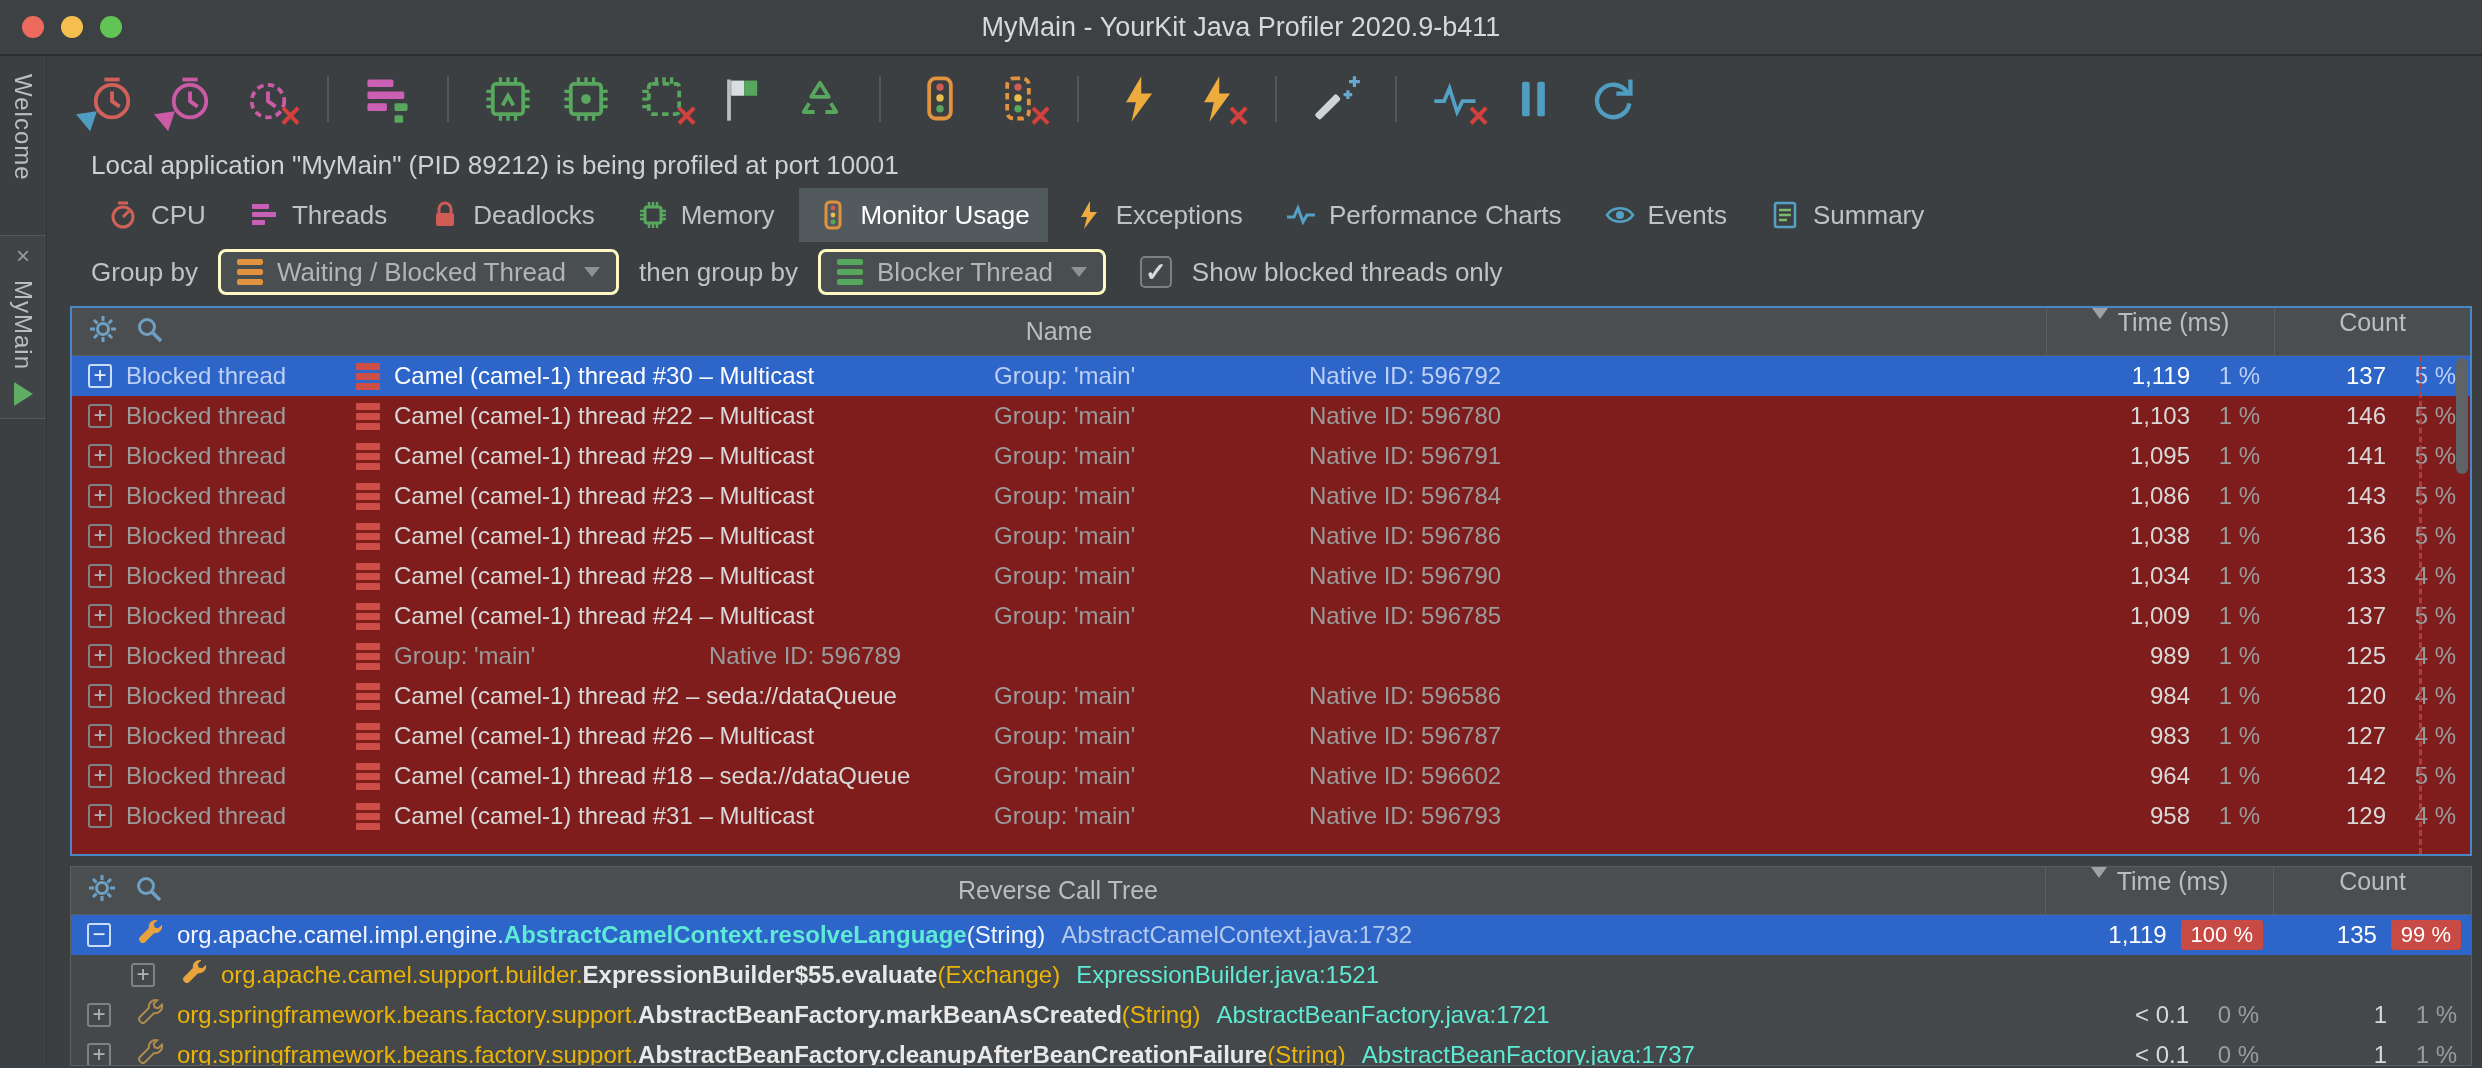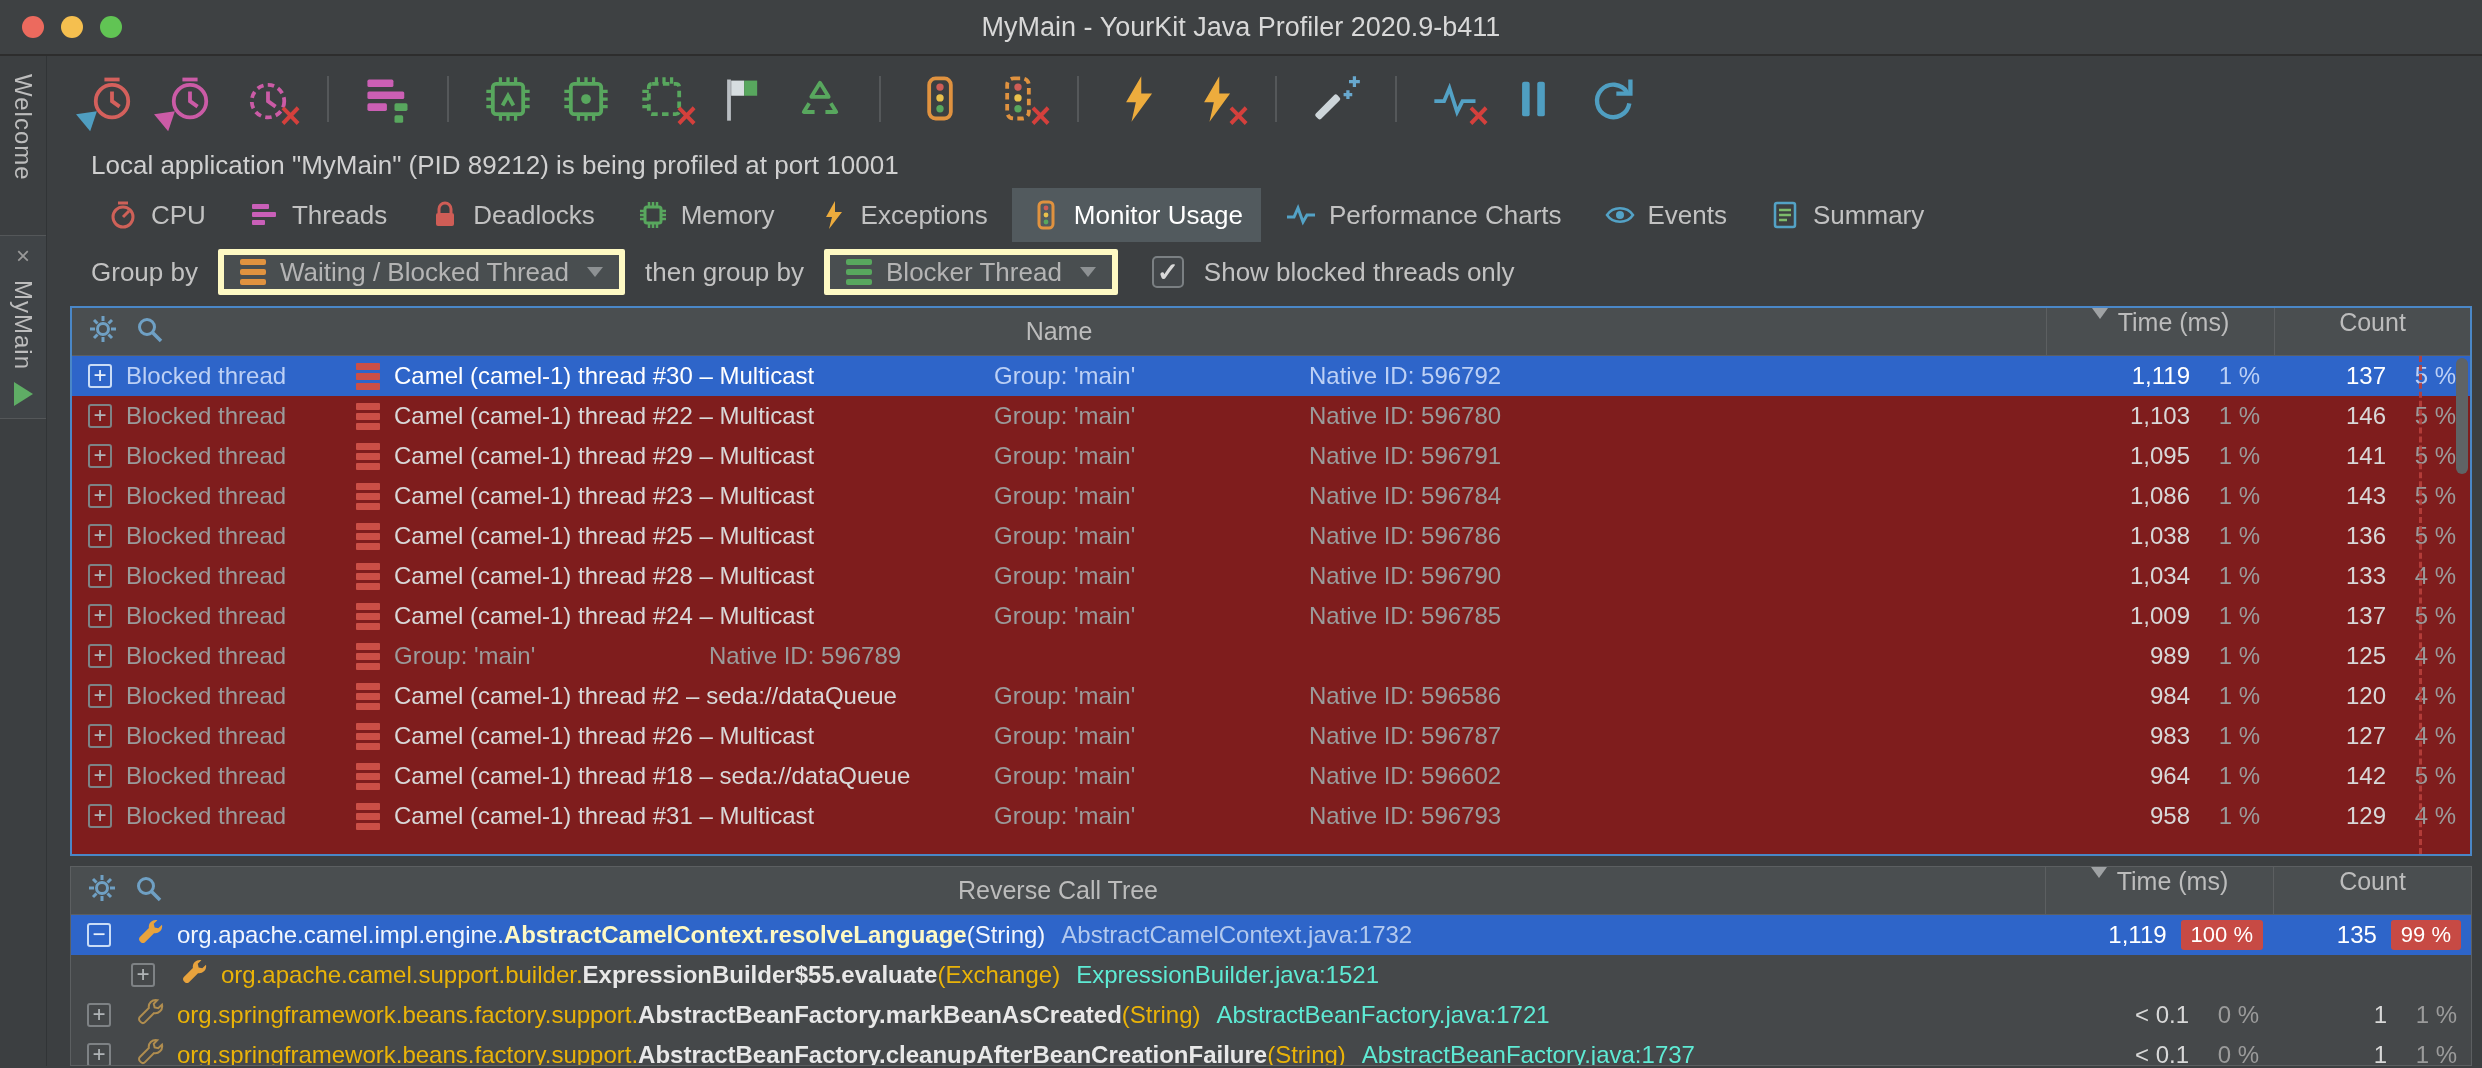--- a/index.html
+++ b/index.html
@@ -42,21 +42,21 @@
   .status-line { height:46px; display:flex; align-items:center; padding-left:44px; font-size:26px; color:#d0d0d0; }
 
   
   .view-tabs { height:54px; display:flex; align-items:stretch; padding-left:42px; gap:6px; }
   .tab { display:flex; align-items:center; gap:12px; padding:0 18px; font-size:26px; color:#c2c2c2; white-space:nowrap; }
   .tab.selected { background:#525a5e; color:#ffffff; }
   .tab-ico { display:inline-flex; } .tab-ico svg { width:32px; height:32px; }
 
   
   .filter-bar { height:60px; display:flex; align-items:center; padding-left:44px; gap:20px; font-size:26px; color:#c2c2c2; }
-  .dropdown { height:46px; background:#494e50; border:6px solid #fef9c3; border-radius:2px;
+  .dropdown { height:46px; background:#494e50; border:3px solid #fef9c3; border-radius:8px;
     display:flex; align-items:center; gap:14px; padding:0 16px; color:#b4b4b4; }
   .dd-chevron { width:0; height:0; border-top:10px solid #8d9193;
     border-left:8px solid transparent; border-right:8px solid transparent; margin-left:4px; }
   .bars-icon { display:inline-flex; flex-direction:column; gap:4px; }
   .bars-icon i { display:block; width:26px; height:6px; border-radius:2px; }
   .bars-orange i { background:#e0923f; } .bars-green i { background:#58a75e; }
   .checkbox { width:32px; height:32px; border:2px solid #7b8083; border-radius:5px; background:#43474a;
     display:flex; align-items:center; justify-content:center; margin-left:14px; }
   .checkbox .mark { color:#d8d8d8; font-size:26px; font-weight:bold; line-height:1; }
 
@@ -105,21 +105,21 @@
   .vscroll .thumb { position:absolute; top:2px; right:0; width:12px; height:116px; background:#5f6365; border-radius:6px; }
 
   
   .tree-row .c-name { width:1974px; }
   .wrench { margin:0 12px 0 10px; flex:none; }
   .wrench svg { width:30px; height:30px; }
   .pkg, .args { color:#eab308; }
   .mth { font-weight:bold; color:#e8e8e8; }
   .loc { color:#5eead4; margin-left:16px; }
   .selected .pkg, .selected .args { color:#f2f6fc; }
-  .selected .mth { color:#fef9c3; }
+  .selected .mth { color:#5eead4; }
   .selected .loc { color:#b3c9ee; }
   .badge { background:#c74a44; color:#ffffff; padding:2px 10px; border-radius:3px;
     margin-left:14px; margin-right:10px; font-size:22px; }
 </style>
 </head>
 <body>
 
 <div class="titlebar">
   <div class="traffic">
     <span class="light l-red"></span>
@@ -307,38 +307,38 @@
         </div>
         <div class="tab">
           <span class="tab-ico">
             <svg viewBox="0 0 32 32">
               <rect x="8" y="8" width="16" height="16" rx="2" fill="none" stroke="#58a75e" stroke-width="3"></rect>
               <path d="M12 8V3M16 8V3M20 8V3M12 29v-5M16 29v-5M20 29v-5M8 12H3M8 16H3M8 20H3M29 12h-5M29 16h-5M29 20h-5" stroke="#58a75e" stroke-width="2.5"></path>
             </svg>
           </span>
           <span>Memory</span>
         </div>
-        <div class="tab">
-          <span class="tab-ico">
-            <svg viewBox="0 0 32 32">
-              <path d="M18 2L9 18h6l-3 12L25 13h-7z" fill="#edac3d"></path>
-            </svg>
-          </span>
-          <span>Exceptions</span>
-        </div>
         <div class="tab selected">
           <span class="tab-ico">
             <svg viewBox="0 0 32 32">
               <rect x="9" y="3" width="14" height="26" rx="4" fill="none" stroke="#e0923f" stroke-width="3"></rect>
               <circle cx="16" cy="9" r="2.4" fill="#cf5d56"></circle>
               <circle cx="16" cy="16" r="2.4" fill="#e8c04c"></circle>
               <circle cx="16" cy="23" r="2.4" fill="#58a75e"></circle>
             </svg>
           </span>
           <span>Monitor Usage</span>
+        </div>
+        <div class="tab">
+          <span class="tab-ico">
+            <svg viewBox="0 0 32 32">
+              <path d="M18 2L9 18h6l-3 12L25 13h-7z" fill="#edac3d"></path>
+            </svg>
+          </span>
+          <span>Exceptions</span>
         </div>
         <div class="tab">
           <span class="tab-ico">
             <svg viewBox="0 0 32 32">
               <path d="M2 18h7l4-9 5 14 4-7h8" fill="none" stroke="#53a2c6" stroke-width="3"></path>
             </svg>
           </span>
           <span>Performance Charts</span>
         </div>
         <div class="tab">

